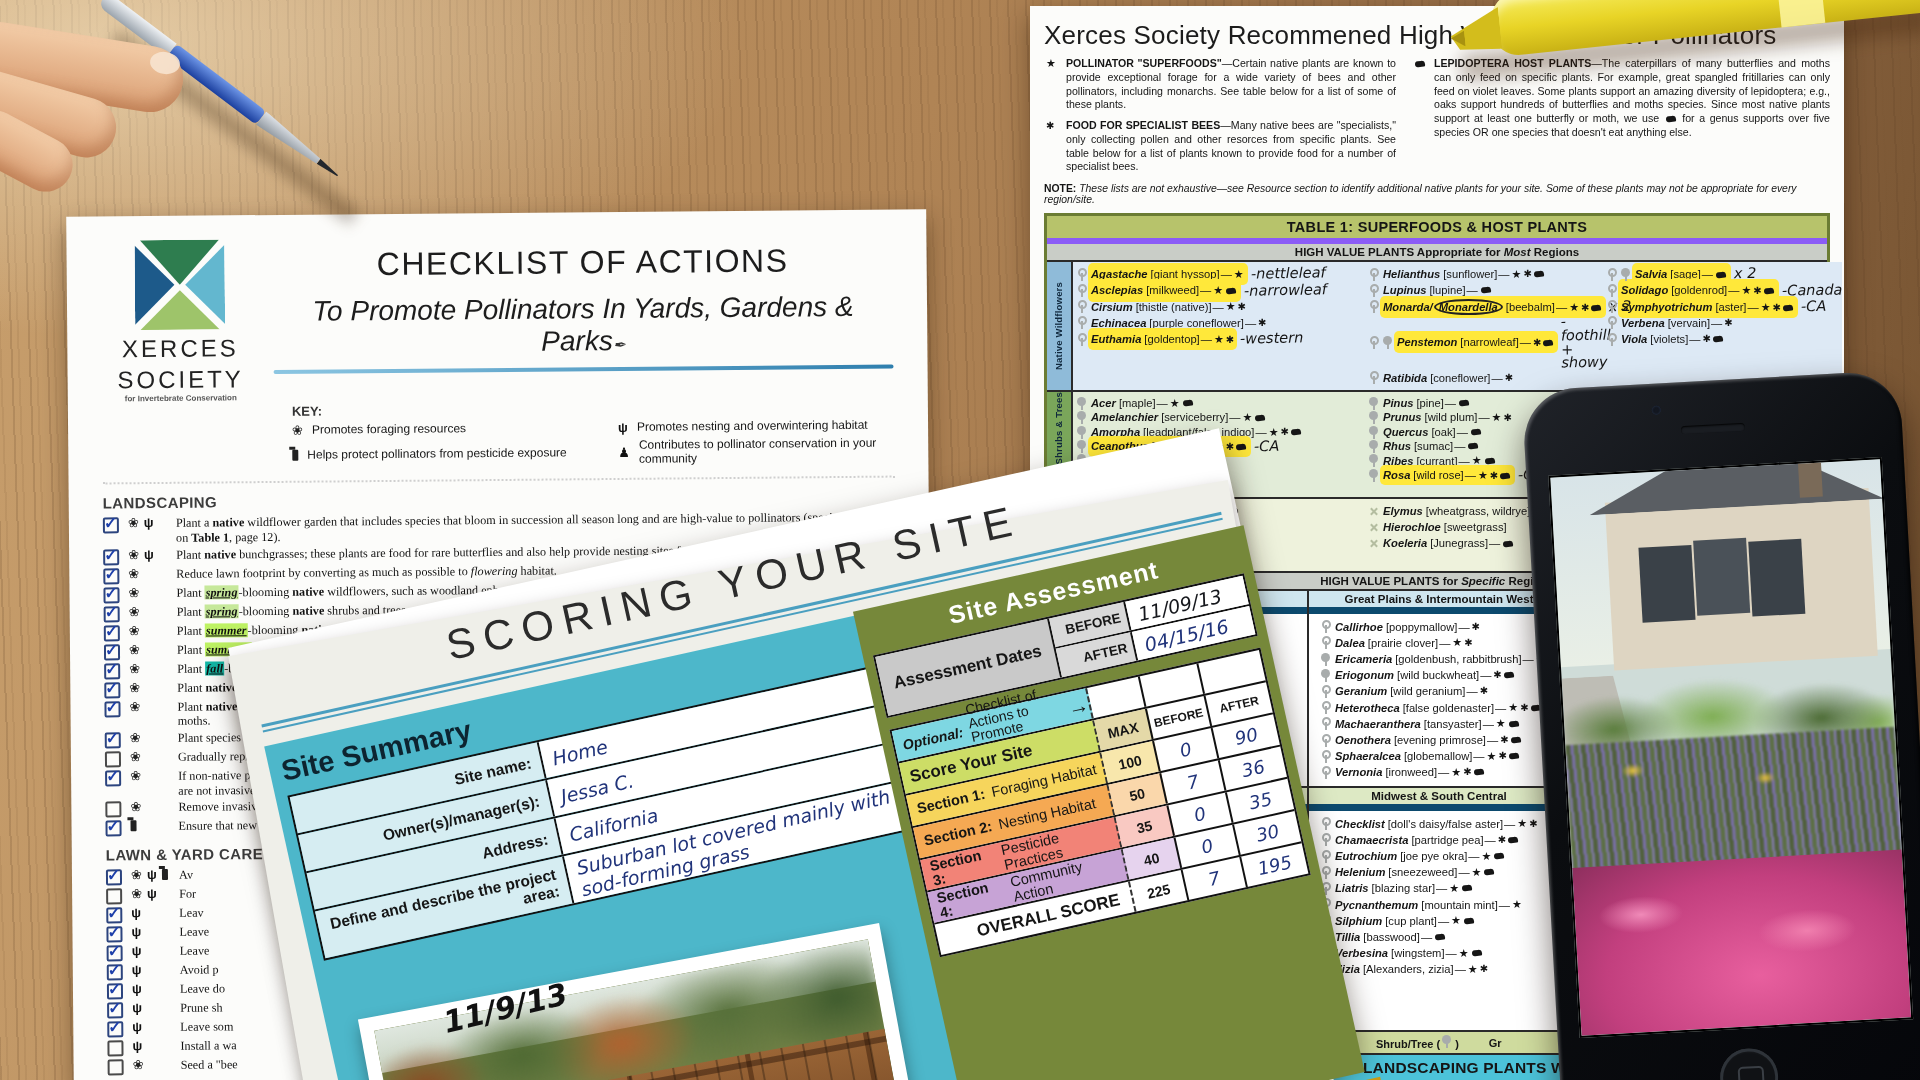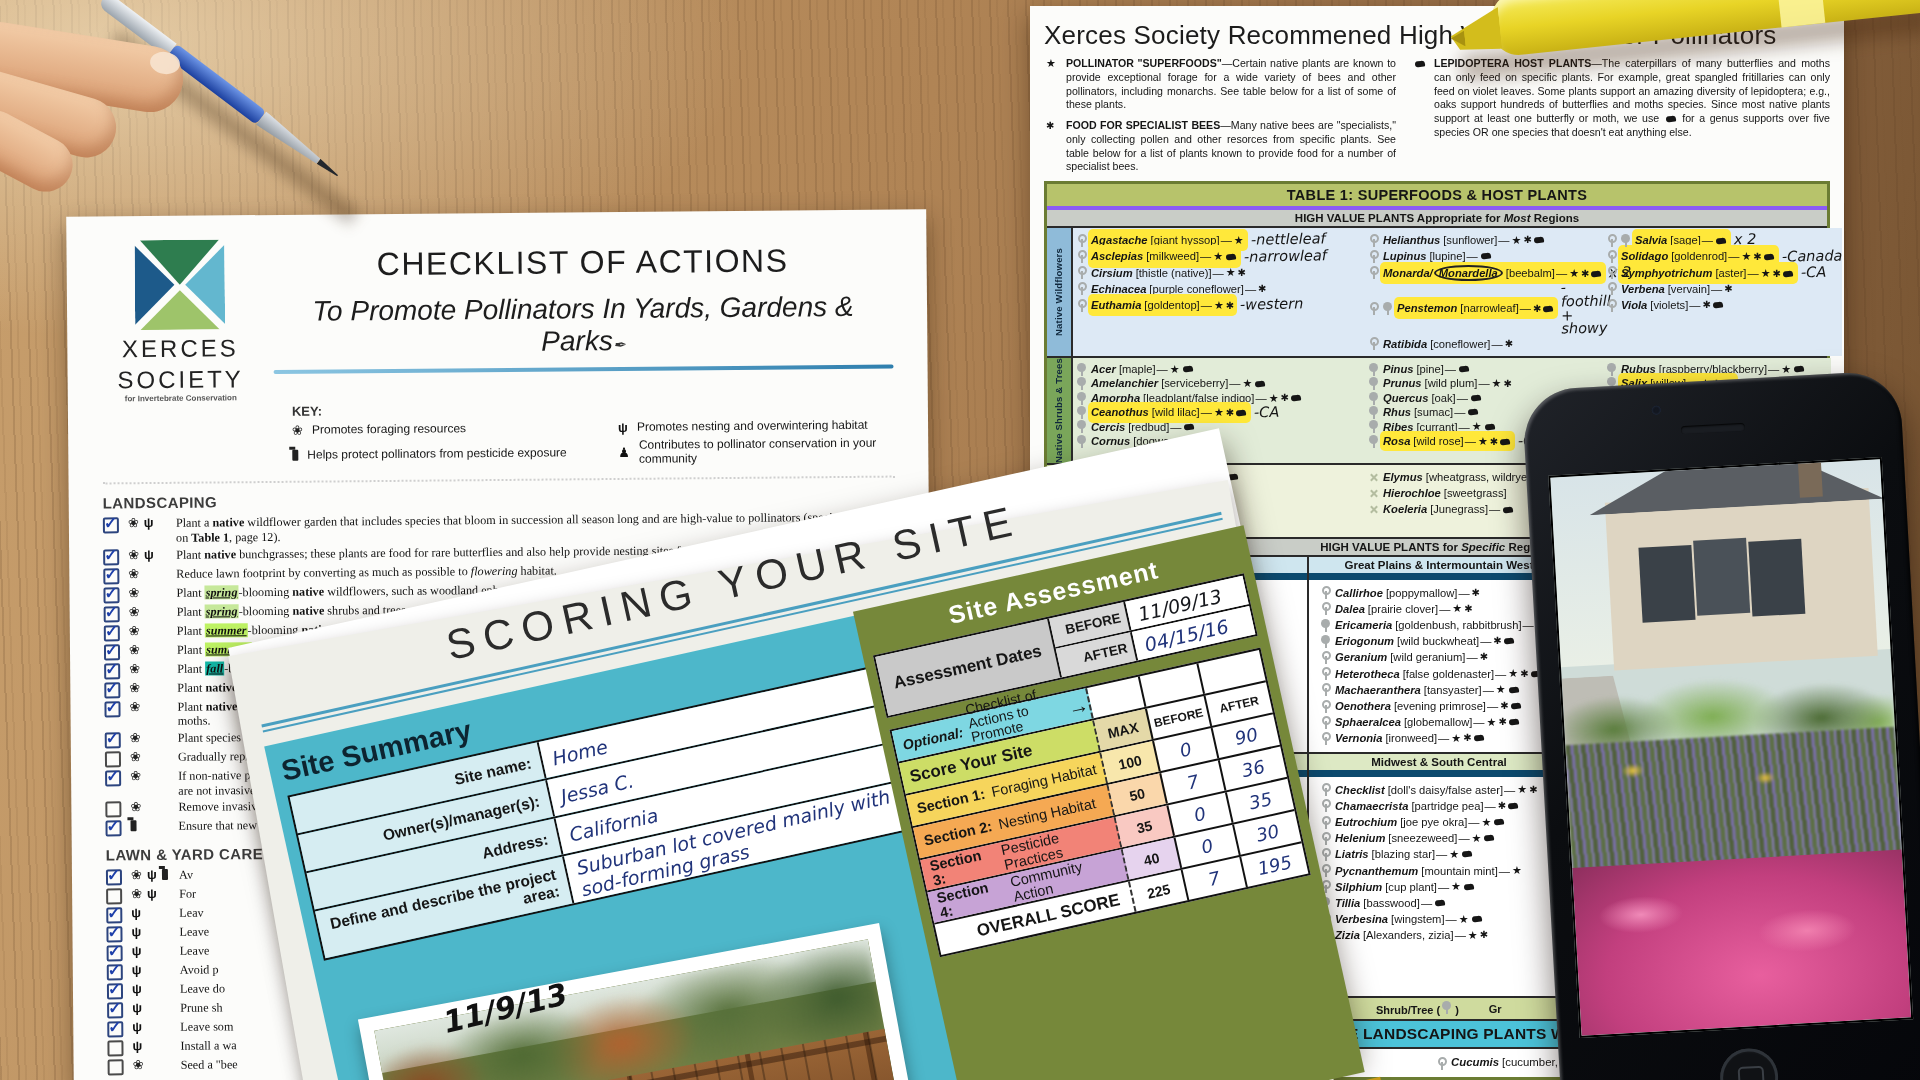--- a/index.html
+++ b/index.html
@@ -14,21 +14,21 @@
   
   #doc-right{left:1030px;top:6px;width:814px;height:1064px;padding:12px 14px;box-sizing:border-box;z-index:5}
   .pd-title{font-size:26px;color:#1c1c1c;margin:2px 0 6px;font-weight:normal;letter-spacing:.2px}
   .bullets{display:flex;gap:16px}
   .bcol1{width:352px}.bcol2{flex:1}
   .bullet{position:relative;padding-left:22px;font-size:10.6px;line-height:1.3;text-align:justify;margin-bottom:7px}
   .bullet .bic{position:absolute;left:1px;top:0}
   .bullet b{font-size:10.6px}
   .note-line{font-size:10.4px;margin:2px 0 8px}
   #t1{border:3px solid #6b7c33;background:#fff}
-  .t1bar{background:#b7c36b;text-align:center;font-weight:bold;font-size:14.5px;padding:3px 12px;border-bottom:4px solid #8b5cf6;letter-spacing:.3px}
+  .t1bar{background:#b7c36b;text-align:center;font-weight:bold;font-size:14.5px;padding:3px 12px;border-bottom:6px solid #8b5cf6;letter-spacing:.3px}
   .graybar{background:#c9cdc7;text-align:center;font-weight:bold;font-size:11.5px;padding:2px 0;border-bottom:2px solid #2a2a2a}
   .t1sec{display:flex;border-bottom:2px solid #2a2a2a}
   .tab{width:24px;display:flex;align-items:center;justify-content:center;border-right:2px solid #2a2a2a;flex:none}
   .tab span{writing-mode:vertical-rl;transform:rotate(180deg);font-size:9.5px;font-weight:bold;color:#10283d;letter-spacing:.2px;text-align:center;line-height:1.05}
   .tab-wf{background:#8fbbd9}.tab-st{background:#7aa65a}.tab-gr{background:#c9dc9e}
   .bg-wf{background:#dde9f5}.bg-st{background:#e2ecd8}.bg-gr{background:#eef2dc}
   .cols{flex:1;display:flex;padding:4px 0 4px 4px}
   .w1{width:292px}.w2{width:238px}.w3{flex:1}
   .prow{display:flex;align-items:center;white-space:nowrap;line-height:16.2px;font-size:11.2px}
   .lh14 .prow{line-height:14.4px}
@@ -552,20 +552,21 @@
   <h1 class="pd-title">Xerces Society Recommened High Value Plants for Pollinators</h1>
   <div class="bullets">
     <div class="bcol1" id="bul-left">
         <div class="bullet"><span class="bic"><span class="pg star">★</span></span><b>POLLINATOR "SUPERFOODS"</b>—Certain native plants are known to provide exceptional forage for a wide variety of bees and other pollinators, including monarchs. See table below for a list of some of these plants.</div>
         <div class="bullet"><span class="bic"><span class="pg beeg">✱</span></span><b>FOOD FOR SPECIALIST BEES</b>—Many native bees are "specialists," only collecting pollen and other resorces from specific plants. See table below for a list of plants known to provide food for a number of specialist bees.</div>
       </div>
     <div class="bcol2" id="bul-right">
         <div class="bullet"><span class="bic"><span class="pg catg"></span></span><b>LEPIDOPTERA HOST PLANTS</b>—The caterpillars of many butterflies and moths can only feed on specific plants. For example, great spangled fritillaries can only feed on violet leaves. Some plants support an amazing diversity of lepidoptera; e.g., oaks support hundreds of butterflies and moths species. Since most native plants support at least one butterfly or moth, we use <span class="pg catg"></span> for a genus supports over five species OR one species that doesn't eat anything else.</div>
       </div>
   </div>
+  <div class="note-line" id="note-line"><b>NOTE:</b> <i>These lists are not exhaustive—see Resource section to identify additional native plants for your site. Some of these plants may not be appropriate for every region/site.</i></div>
 
   <div id="t1">
     <div class="t1bar">TABLE 1: SUPERFOODS &amp; HOST PLANTS</div>
     <div class="graybar" id="most-hdr">HIGH VALUE PLANTS Appropriate for <i>Most</i> Regions</div>
     <div id="t1-sections">
         <div class="t1sec">
           <div class="tab tab-wf">
             <span>Native Wildflowers</span>
           </div>
           <div class="cols bg-wf">

